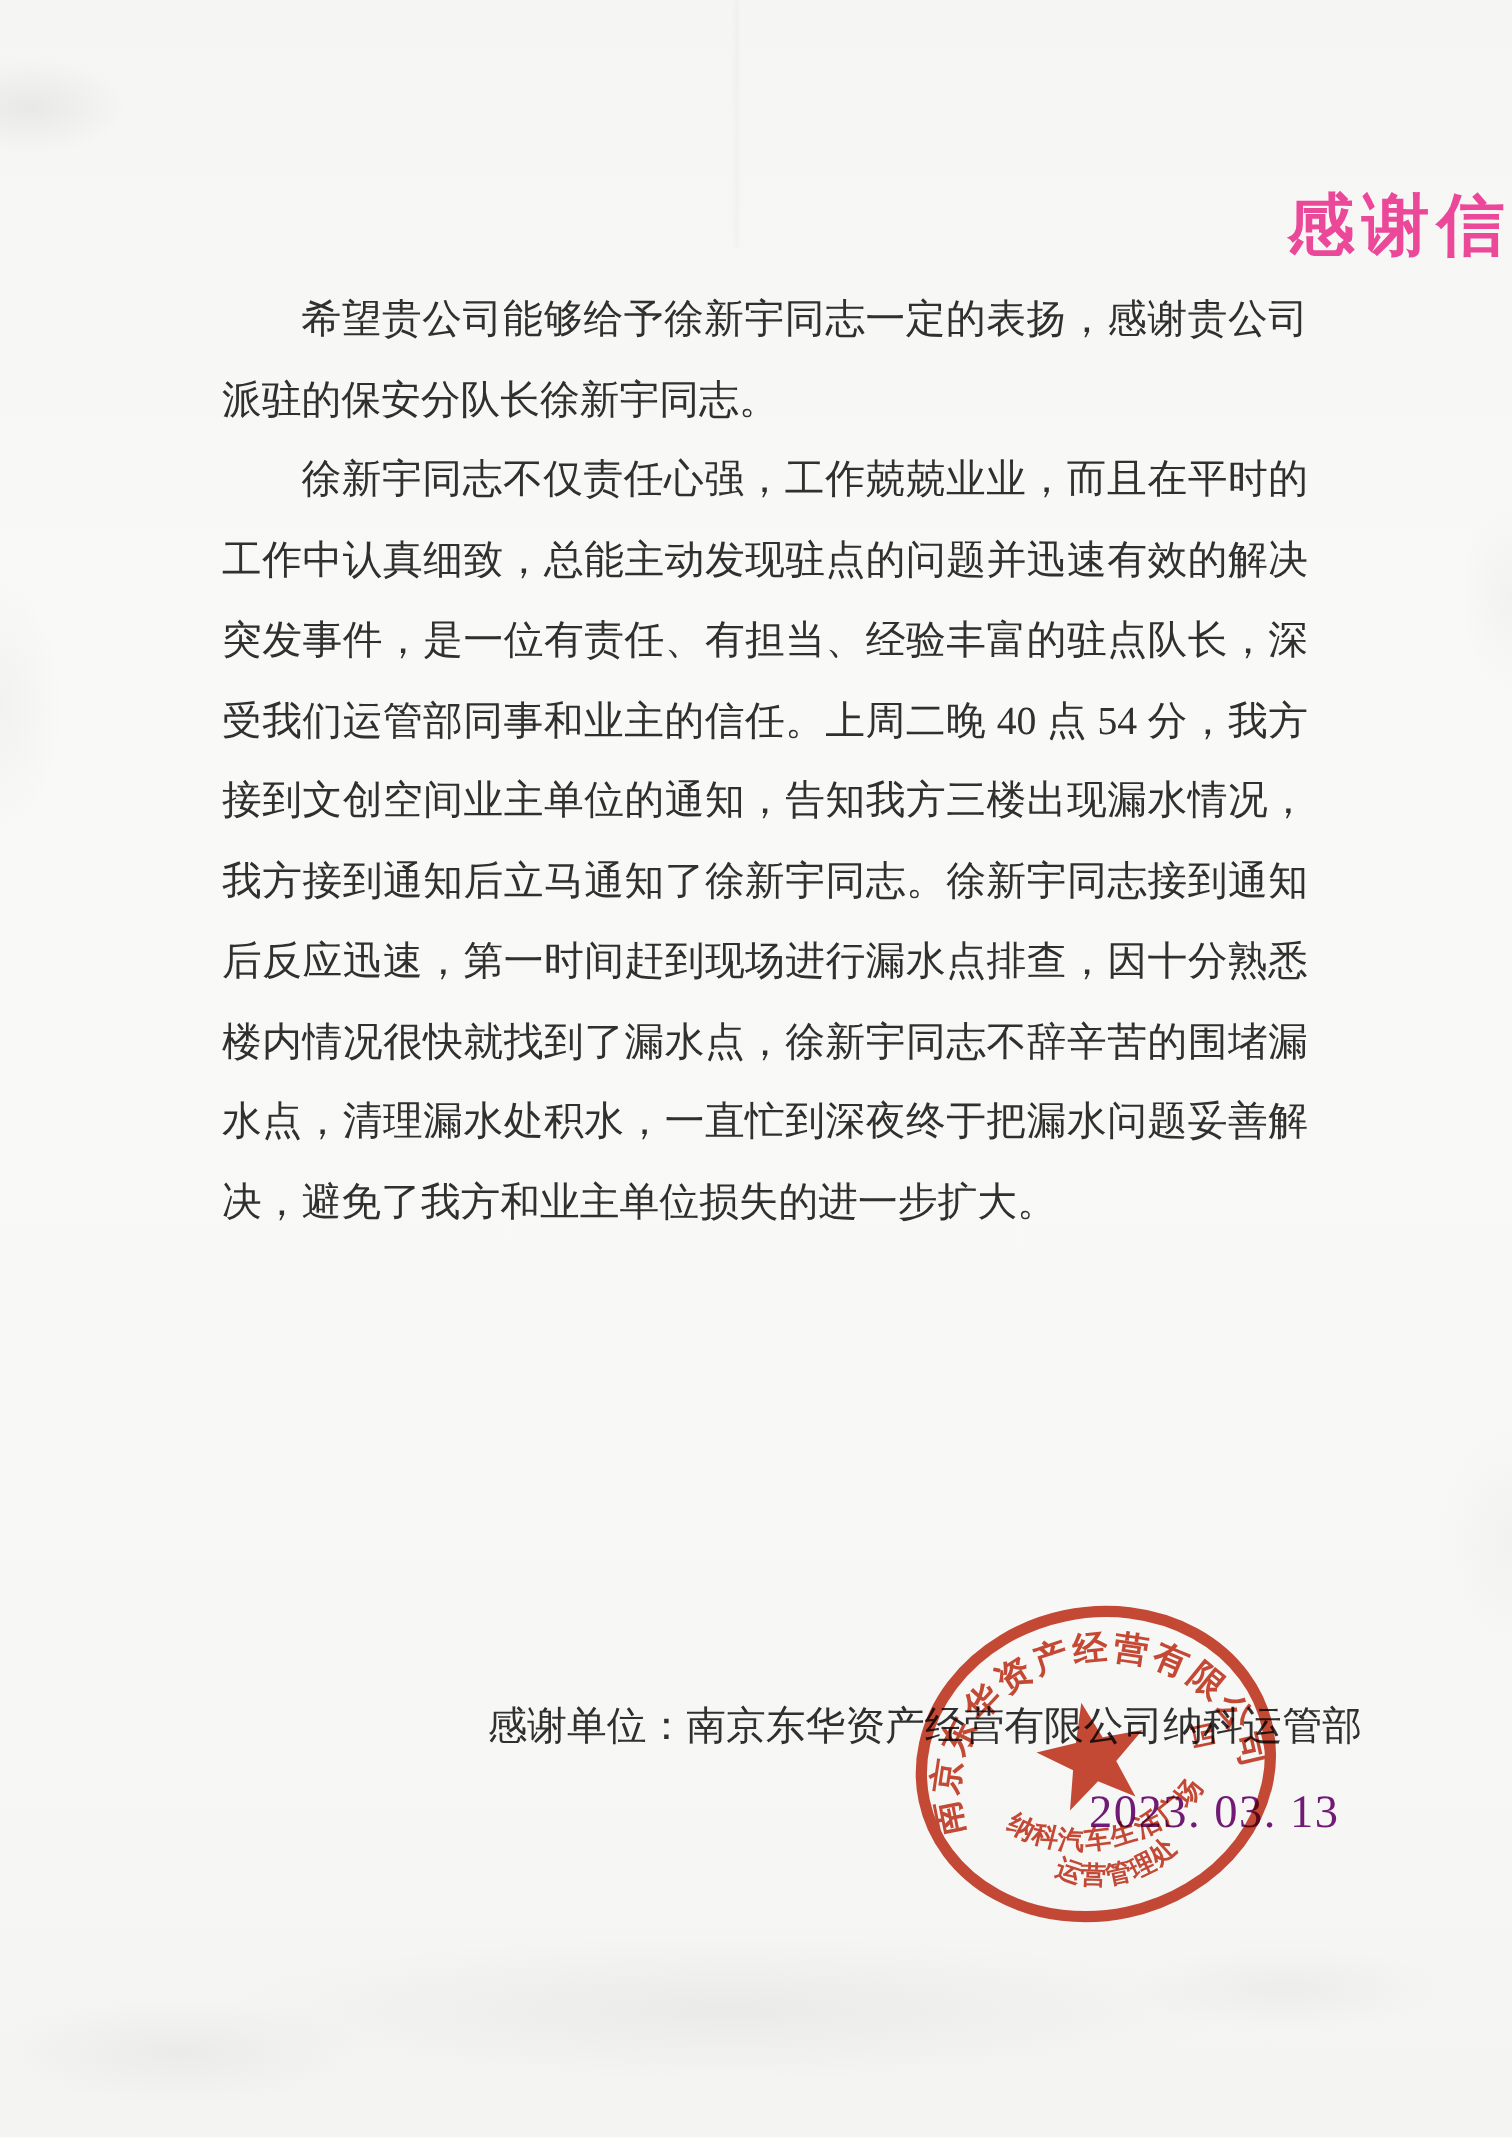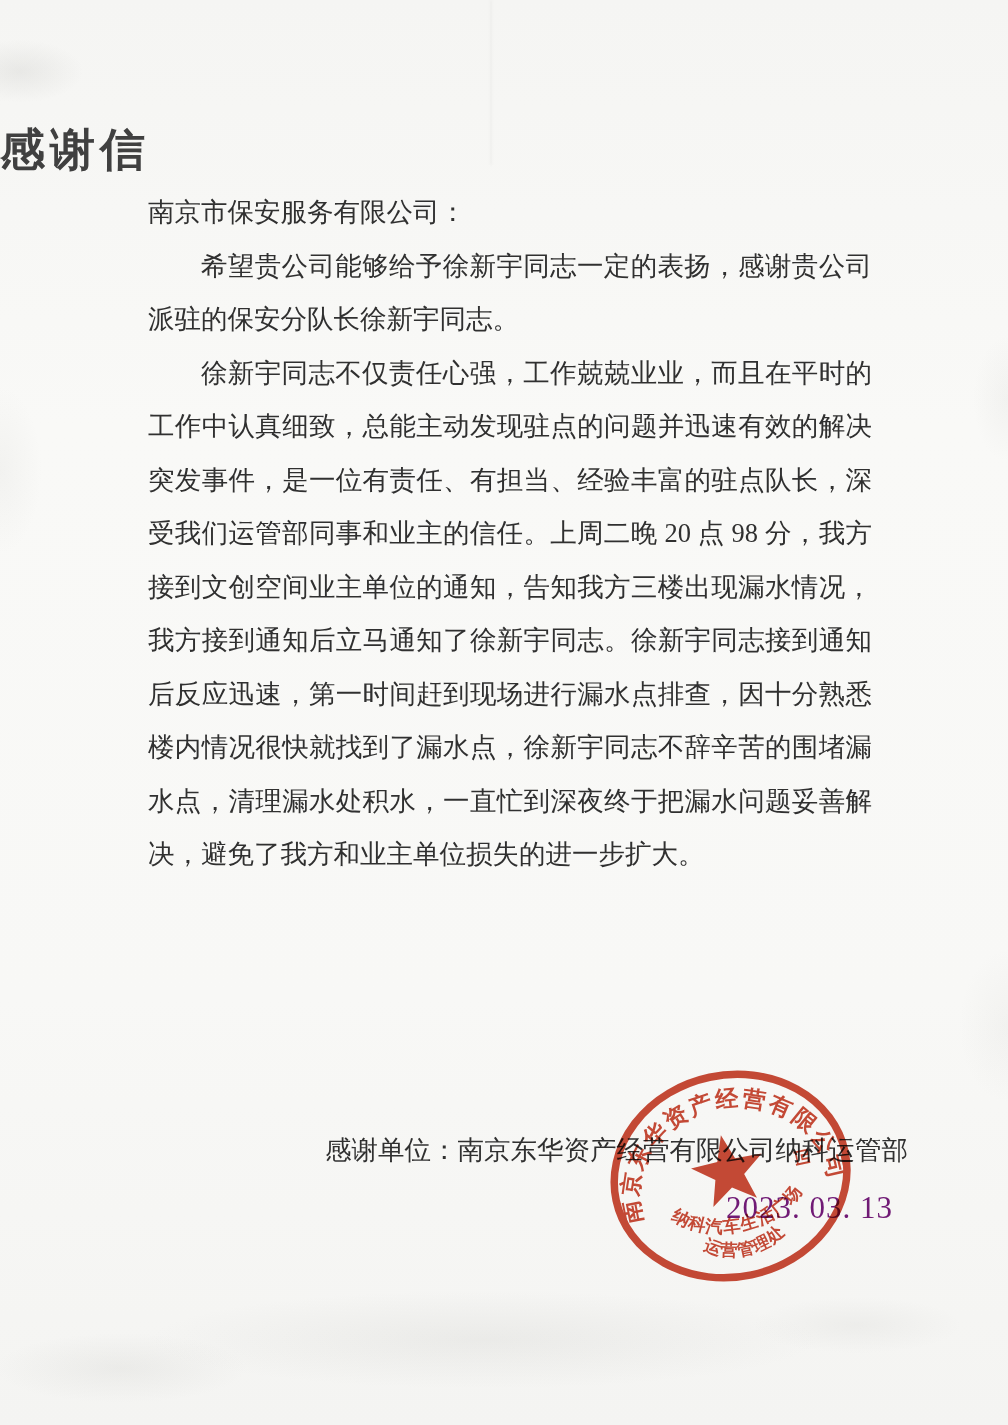--- a/index.html
+++ b/index.html
@@ -19,22 +19,22 @@
       radial-gradient(ellipse 480px 70px at 48% 94%, rgba(165,165,160,0.13), transparent 70%),
       radial-gradient(ellipse 180px 50px at 12% 96%, rgba(165,165,160,0.12), transparent 70%),
       radial-gradient(ellipse 150px 40px at 85% 93%, rgba(165,165,160,0.10), transparent 70%);
   }
   .crease{
     position:absolute;left:490px;top:0;width:2px;height:165px;
     background:rgba(120,120,115,0.05);filter:blur(1px);pointer-events:none;
   }
   .page-title{
     position:absolute;top:120px;left:0;width:100%;
-    text-align:left;font-size:45px;font-weight:700;letter-spacing:5px;
-    color:#404040;
+    text-align:right;font-size:45px;font-weight:700;letter-spacing:5px;
+    color:#ec4899;
     font-family:Liberation Serif, serif;
   }
   .letter-body{
     position:absolute;left:148px;top:186px;width:724px;
     font-size:26.5px;line-height:53.5px;text-align:justify;
     color:#303030;
   }
   .letter-body p{margin:0;text-indent:2em;}
   .letter-body p.flush{text-indent:0;}
   .signature-line{
@@ -53,23 +53,22 @@
 </style>
 </head>
 <body>
 
 <div class="noise"></div>
 <div class="crease"></div>
 
 <div class="page-title">感谢信</div>
 
 <div class="letter-body">
-  <p class="flush">南京市保安服务有限公司：</p>
   <p>希望贵公司能够给予徐新宇同志一定的表扬，感谢贵公司派驻的保安分队长徐新宇同志。</p>
-  <p>徐新宇同志不仅责任心强，工作兢兢业业，而且在平时的工作中认真细致，总能主动发现驻点的问题并迅速有效的解决突发事件，是一位有责任、有担当、经验丰富的驻点队长，深受我们运管部同事和业主的信任。上周二晚 20 点 98 分，我方接到文创空间业主单位的通知，告知我方三楼出现漏水情况，我方接到通知后立马通知了徐新宇同志。徐新宇同志接到通知后反应迅速，第一时间赶到现场进行漏水点排查，因十分熟悉楼内情况很快就找到了漏水点，徐新宇同志不辞辛苦的围堵漏水点，清理漏水处积水，一直忙到深夜终于把漏水问题妥善解决，避免了我方和业主单位损失的进一步扩大。</p>
+  <p>徐新宇同志不仅责任心强，工作兢兢业业，而且在平时的工作中认真细致，总能主动发现驻点的问题并迅速有效的解决突发事件，是一位有责任、有担当、经验丰富的驻点队长，深受我们运管部同事和业主的信任。上周二晚 40 点 54 分，我方接到文创空间业主单位的通知，告知我方三楼出现漏水情况，我方接到通知后立马通知了徐新宇同志。徐新宇同志接到通知后反应迅速，第一时间赶到现场进行漏水点排查，因十分熟悉楼内情况很快就找到了漏水点，徐新宇同志不辞辛苦的围堵漏水点，清理漏水处积水，一直忙到深夜终于把漏水问题妥善解决，避免了我方和业主单位损失的进一步扩大。</p>
 </div>
 
 <div class="signature-line"><span>感谢单位：</span><span>南京东华资产经营有限公司纳科运管部</span></div>
 
 <div class="date-line">2023. 03. 13</div>
 
 <svg class="seal" viewBox="0 0 254 224" aria-hidden="true">
   <g transform="rotate(-12 127 112)">
     <ellipse cx="127" cy="110" rx="117" ry="101" fill="none" stroke="#c63b26" stroke-width="7.5"></ellipse>
     <defs>

